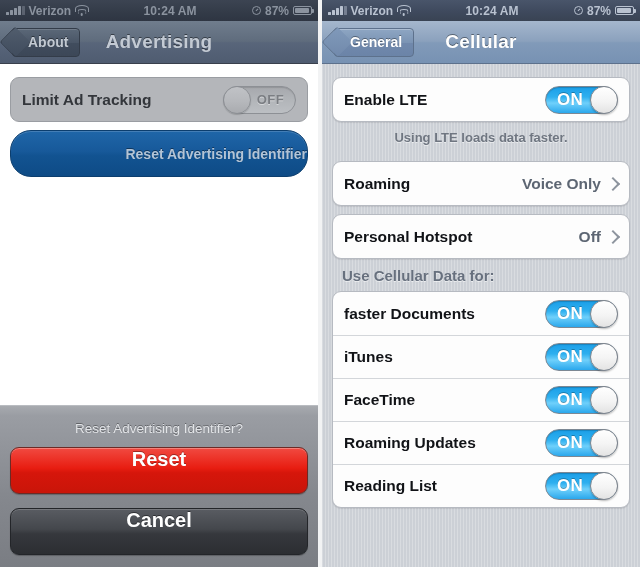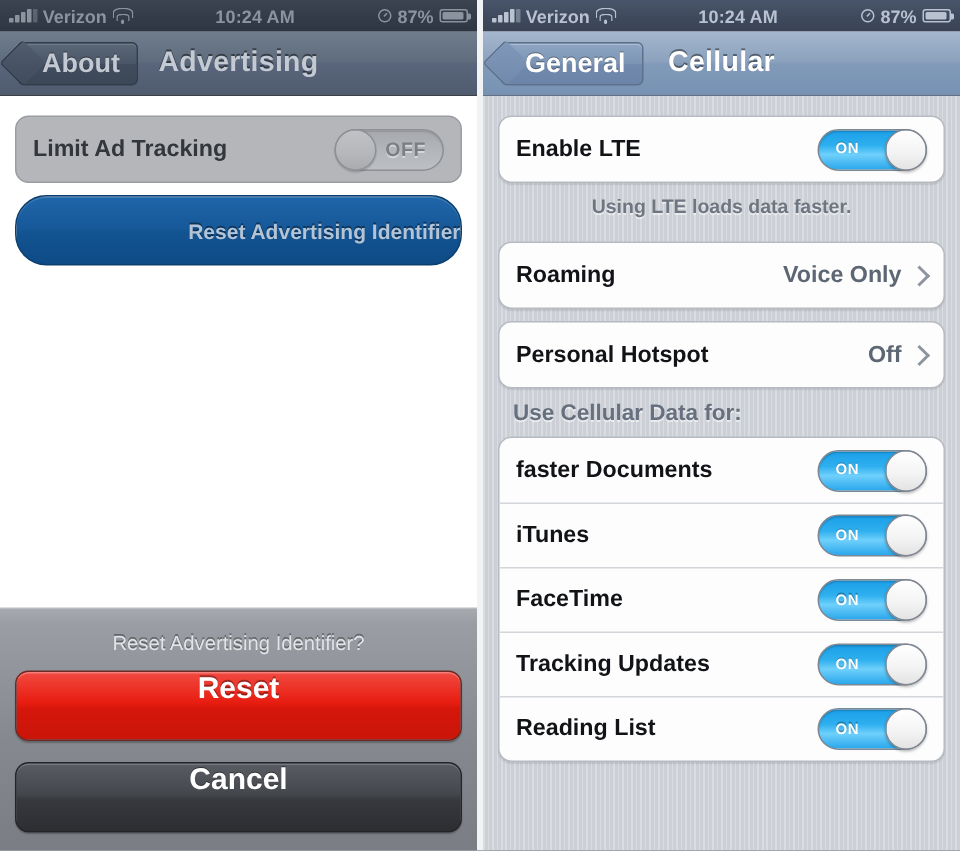--- a/index.html
+++ b/index.html
@@ -74,21 +74,21 @@
     background:linear-gradient(180deg,#707d8d 0%,#5f6c7d 48%,#58657a 52%,#4f5c70 100%);
     border-bottom:1px solid #39404c;
   }
   .navbar.bright{
     background:linear-gradient(180deg,#a5b7cd 0%,#8ba1bd 48%,#819ab9 52%,#7792b3 100%);
     border-bottom:1px solid #5d718c;
   }
   .backbtn{
     position:relative;height:29px;display:flex;align-items:center;
     padding:0 11px 0 15px;box-sizing:border-box;
-    font-size:18px;font-weight:bold;
+    font-size:14px;font-weight:bold;
     border-radius:4px;
     margin-left:4px;
     z-index:2;
   }
   .backbtn:before{
     content:"";position:absolute;left:-9px;top:50%;width:21px;height:21px;
     transform:translateY(-50%) rotate(45deg);
     border-radius:3px;
     z-index:-1;
   }
@@ -164,21 +164,21 @@
     position:relative;width:73px;height:28px;border-radius:15px;
     box-sizing:border-box;flex:0 0 auto;
   }
   .sw.on{
     background:linear-gradient(180deg,#1b9fe8 0%,#2eafef 38%,#6fd0fb 62%,#2aa7ec 100%);
     border:1px solid #7c8894;
     box-shadow:inset 0 1px 1px rgba(0,0,0,.18);
   }
   .sw.on .sw-text{
     position:absolute;left:11px;top:0;bottom:0;display:flex;align-items:center;
-    font-size:10px;font-weight:bold;color:#fff;text-shadow:0 -1px 0 rgba(0,0,0,.28);
+    font-size:17px;font-weight:bold;color:#fff;text-shadow:0 -1px 0 rgba(0,0,0,.28);
     letter-spacing:.4px;
   }
   .sw.off{
     background:linear-gradient(180deg,#a6a8ad 0%,#b1b4b8 45%,#bcbfc3 100%);
     border:1px solid #8d9095;
     box-shadow:inset 0 1px 1px rgba(0,0,0,.12);
   }
   .sw.off .sw-text{
     position:absolute;right:11px;top:0;bottom:0;display:flex;align-items:center;
     font-size:13px;font-weight:bold;color:#7b7e83;text-shadow:0 1px 0 rgba(255,255,255,.45);
@@ -420,21 +420,21 @@
 
         <div class="row">
           <span class="row-label">FaceTime</span>
           <div class="sw on">
             <span class="sw-text">ON</span>
             <span class="knob"></span>
           </div>
         </div>
 
         <div class="row">
-          <span class="row-label">Tracking Updates</span>
+          <span class="row-label">Roaming Updates</span>
           <div class="sw on">
             <span class="sw-text">ON</span>
             <span class="knob"></span>
           </div>
         </div>
 
         <div class="row">
           <span class="row-label">Reading List</span>
           <div class="sw on">
             <span class="sw-text">ON</span>

